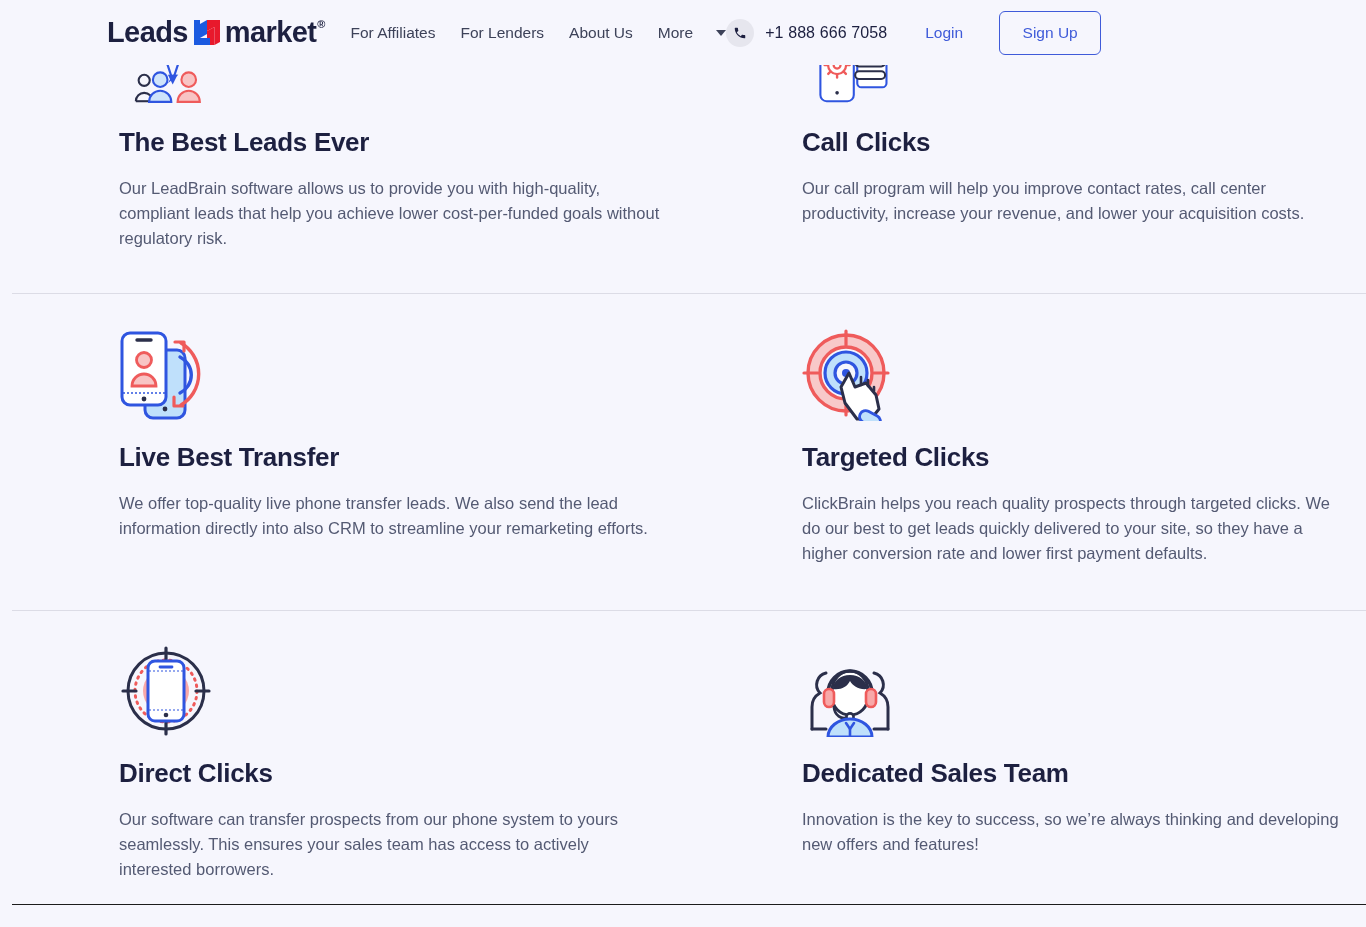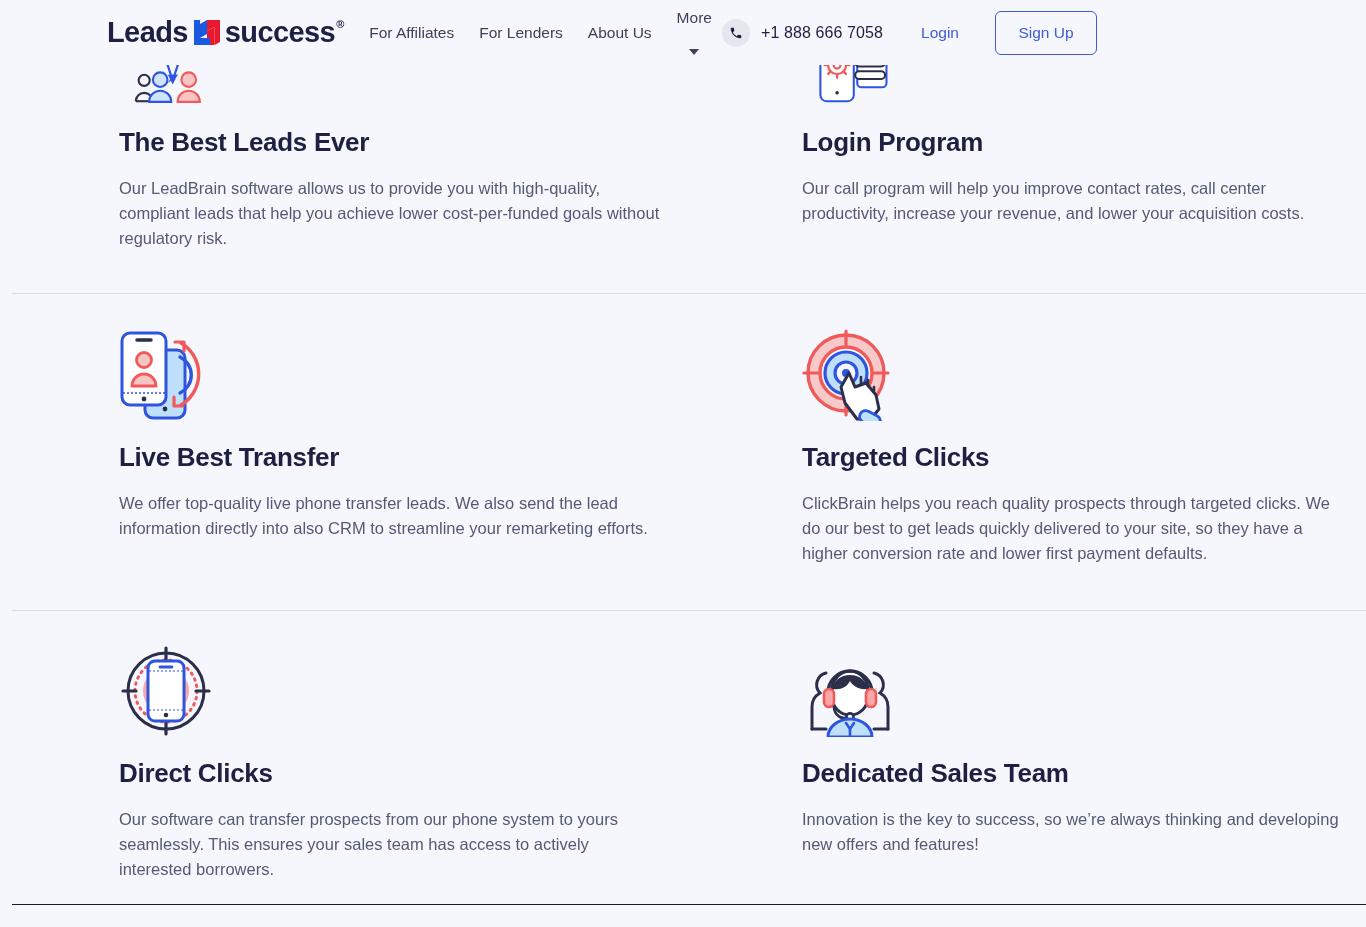--- a/index.html
+++ b/index.html
@@ -70,21 +70,20 @@
     font-size: 15.5px;
     color: #3d4259;
     text-decoration: none;
     white-space: nowrap;
     line-height: 1;
   }
   .nav-link.more {
     display: inline-flex;
     align-items: center;
     gap: 23px;
-    flex-direction: column;
   }
   .caret {
     width: 0; height: 0;
     border-left: 5px solid transparent;
     border-right: 5px solid transparent;
     border-top: 6px solid #3d4259;
     display: inline-block;
   }
 
   .header-right {
@@ -248,21 +247,21 @@
               <line x1="-9.2" y1="9.2" x2="-12.7" y2="12.7"></line>
             </g>
           </g>
 
           <rect x="58" y="-20" width="42" height="88" rx="6" stroke="#2f55e0" stroke-width="3" fill="#fff"></rect>
           <rect x="55" y="10" width="43" height="10" rx="5" fill="#f8c4c4" stroke="#ef5b5b" stroke-width="3"></rect>
           <rect x="55" y="27" width="43" height="11" rx="5.5" fill="#fff" stroke="#2b2f4a" stroke-width="3"></rect>
           <rect x="55" y="45" width="43" height="11" rx="5.5" fill="#fff" stroke="#2b2f4a" stroke-width="3"></rect>
         </svg>
       </div>
-      <h2 class="feature-title">Login Program</h2>
+      <h2 class="feature-title">Call Clicks</h2>
       <p class="feature-desc">Our call program will help you improve contact rates, call center productivity, increase your revenue, and lower your acquisition costs.</p>
     </div>
   </div>
 
   <div class="feature-row row-2">
 
     <div class="feature-cell cell-left">
       <div class="feature-icon">
         <svg width="97" height="92" viewBox="0 0 97 92" fill="none">
 
@@ -378,21 +377,21 @@
   <a class="brand" href="#">
     <span class="brand-word">Leads</span>
     <span class="brand-mark">
       <svg width="32" height="29" viewBox="0 0 32 29">
         <path d="M16 2 L29 2 L29 24 L23.5 27 L23.5 9 L16 13 Z" fill="#e8192c"></path>
         <path d="M16 2 L16 13 L23.5 9 L23.5 27 L16 27 Z" fill="#e8192c"></path>
         <path d="M3 2 L9 2 L9 20 L19 20 L19 27 L3 27 Z" fill="#1b5ae0"></path>
         <path d="M16 2 L9 6 L9 20 L16 16 Z" fill="#1b5ae0"></path>
       </svg>
     </span>
-    <span class="brand-word">success</span>
+    <span class="brand-word">market</span>
     <span class="brand-reg">®</span>
   </a>
 
   <nav class="main-nav">
     <a class="nav-link" href="#">For Affiliates</a>
     <a class="nav-link" href="#">For Lenders</a>
     <a class="nav-link" href="#">About Us</a>
     <a class="nav-link more" href="#">
       <span>More</span>
       <span class="caret"></span>

